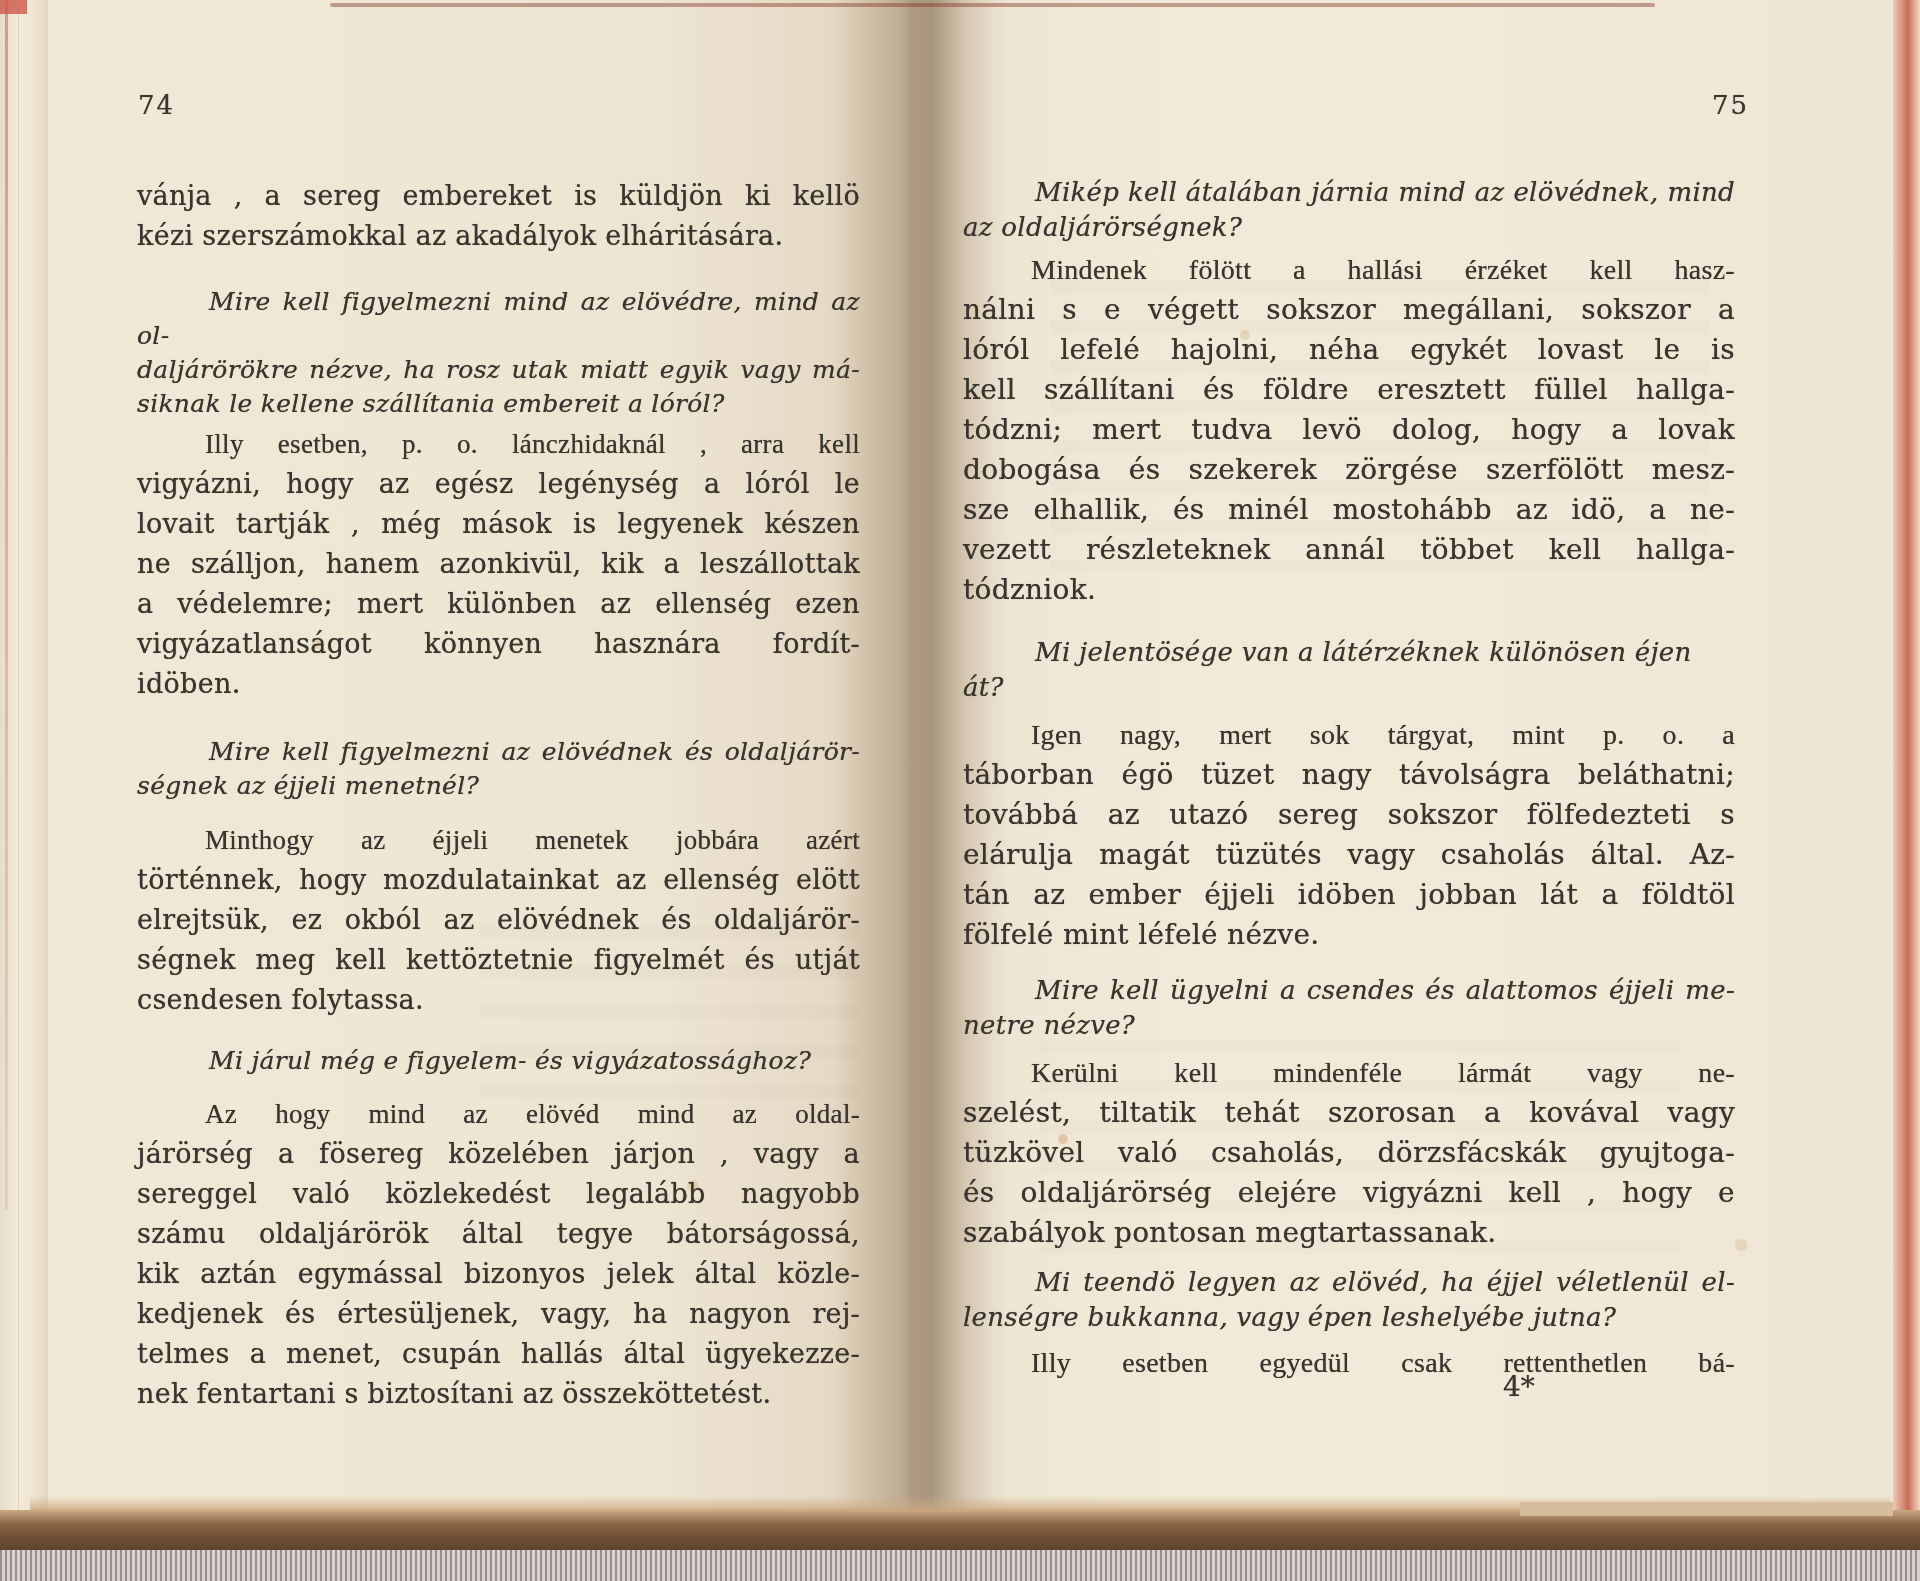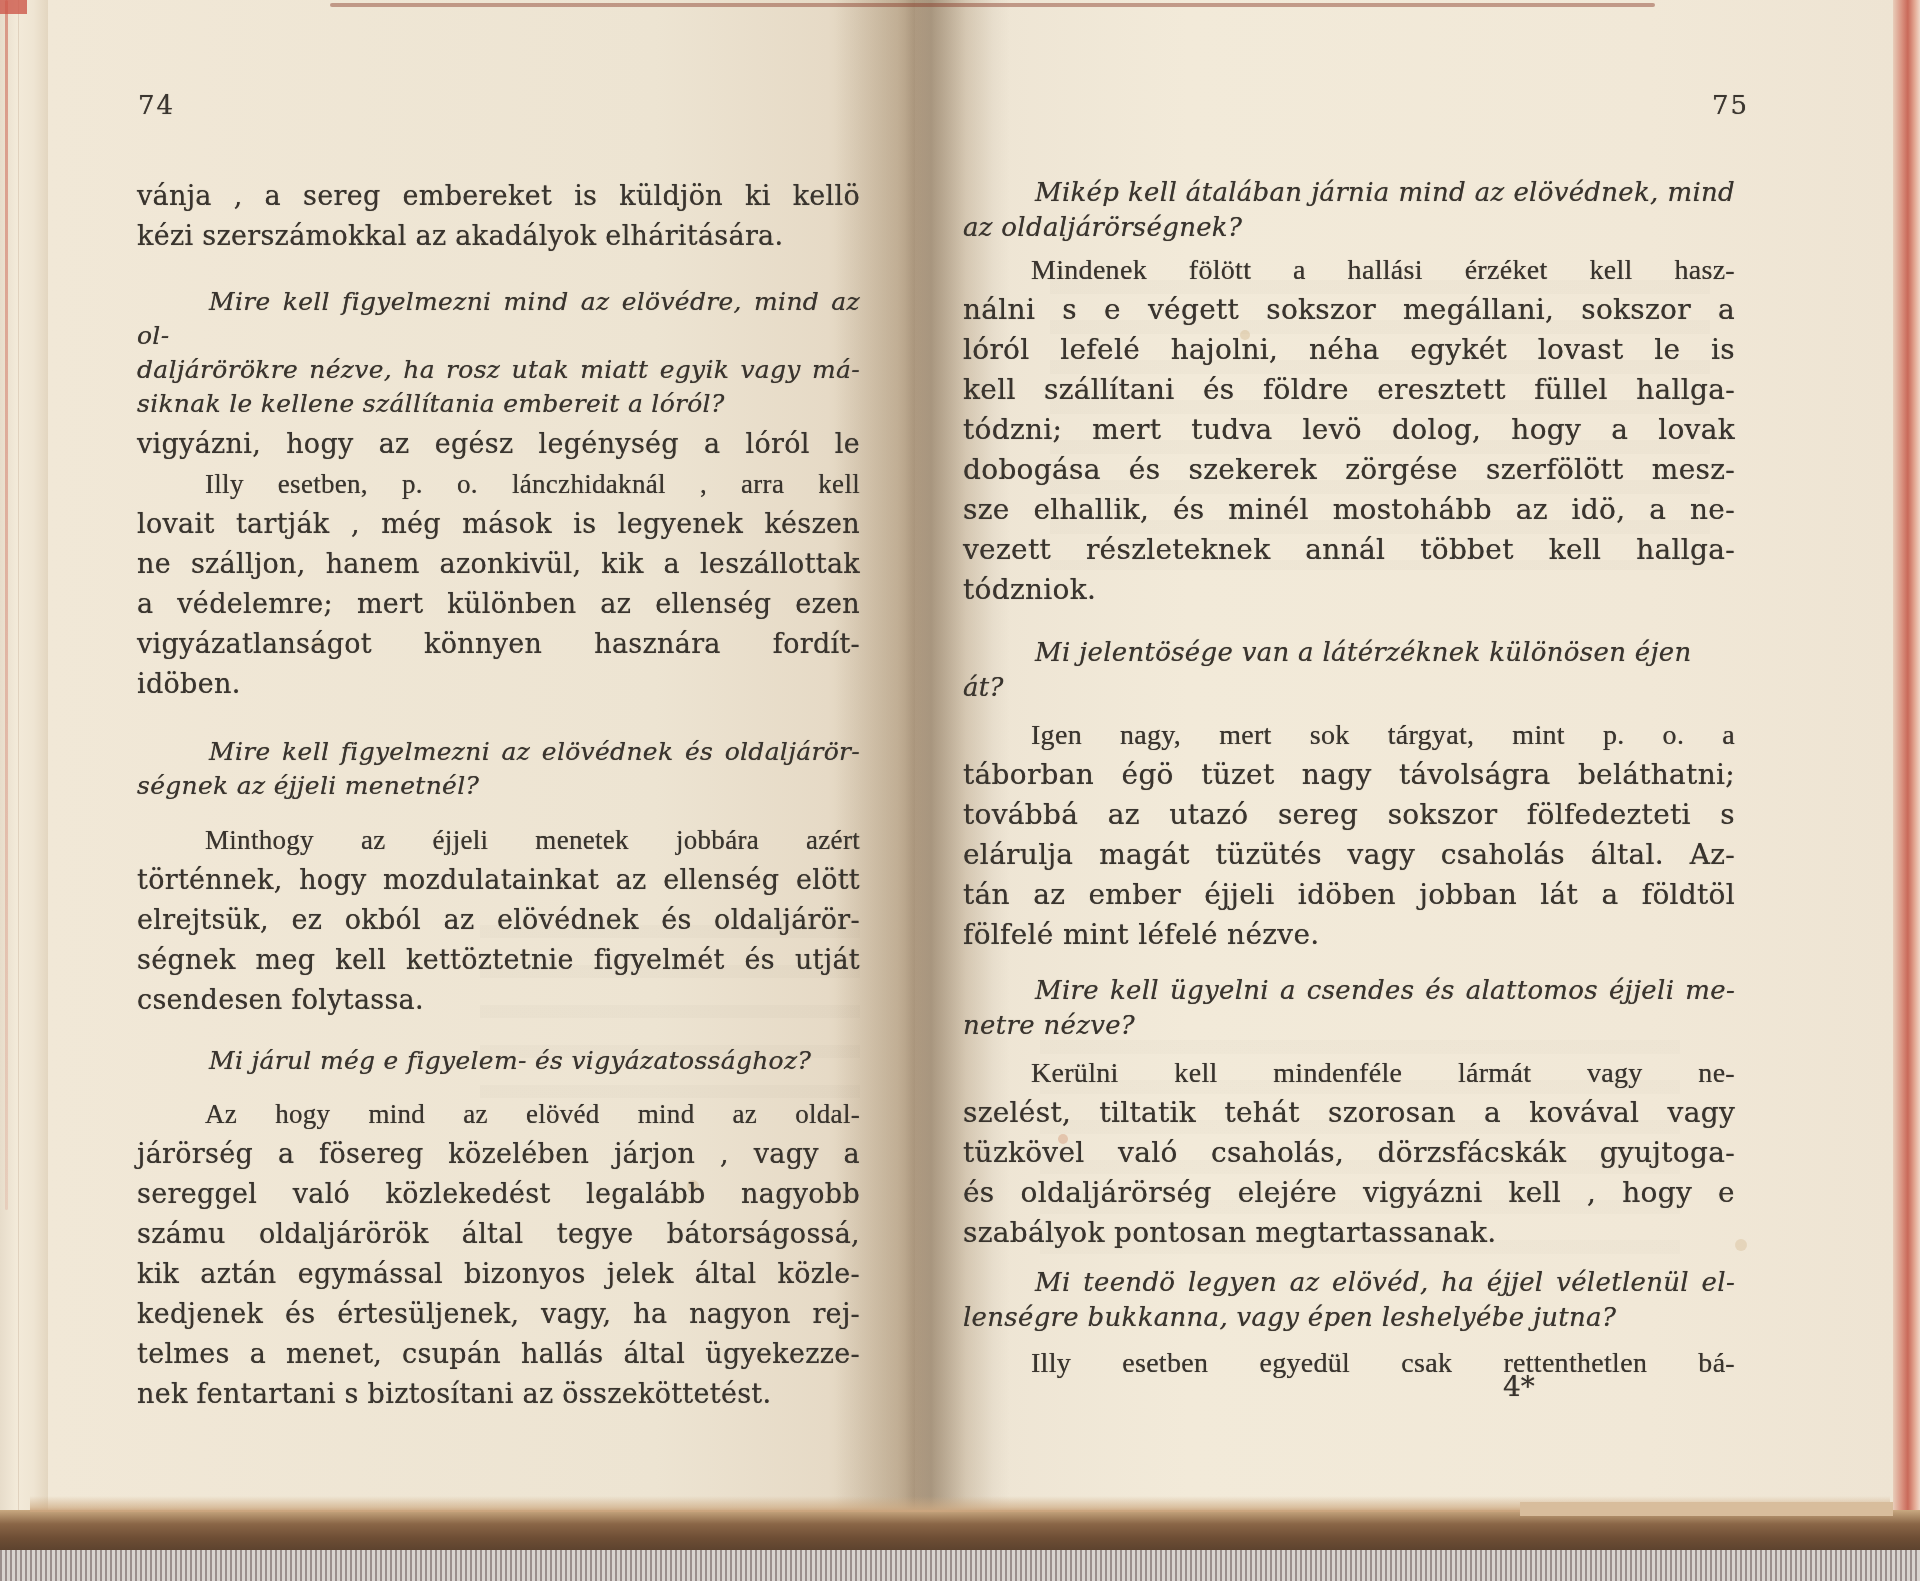--- a/index.html
+++ b/index.html
@@ -90,22 +90,22 @@
     <div class="block">
       <div class="ln bl j">vánja , a sereg embereket is küldjön ki kellö</div>
       <div class="ln bl">kézi szerszámokkal az akadályok elháritására.</div>
     </div>
     <div class="block" style="margin-top:29px">
       <div class="ln ql j qind">Mire kell figyelmezni mind az elövédre, mind az ol-</div>
       <div class="ln ql j">daljárörökre nézve, ha rosz utak miatt egyik vagy má-</div>
       <div class="ln ql">siknak le kellene szállítania embereit a lóról?</div>
     </div>
     <div class="block" style="margin-top:3px">
+      <div class="ln bl j bind">Illy esetben, p. o. lánczhidaknál , arra kell</div>
       <div class="ln bl j">vigyázni, hogy az egész legénység a lóról le</div>
-      <div class="ln bl j bind">Illy esetben, p. o. lánczhidaknál , arra kell</div>
       <div class="ln bl j">lovait tartják , még mások is legyenek készen</div>
       <div class="ln bl j">ne szálljon, hanem azonkivül, kik a leszállottak</div>
       <div class="ln bl j">a védelemre; mert különben az ellenség ezen</div>
       <div class="ln bl j">vigyázatlanságot könnyen hasznára fordít-</div>
       <div class="ln bl">idöben.</div>
     </div>
     <div class="block" style="margin-top:31px">
       <div class="ln ql j qind">Mire kell figyelmezni az elövédnek és oldaljárör-</div>
       <div class="ln ql">ségnek az éjjeli menetnél?</div>
     </div>

